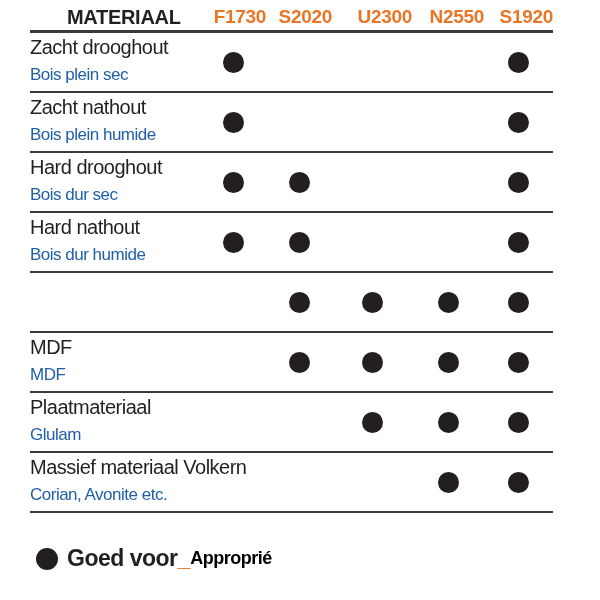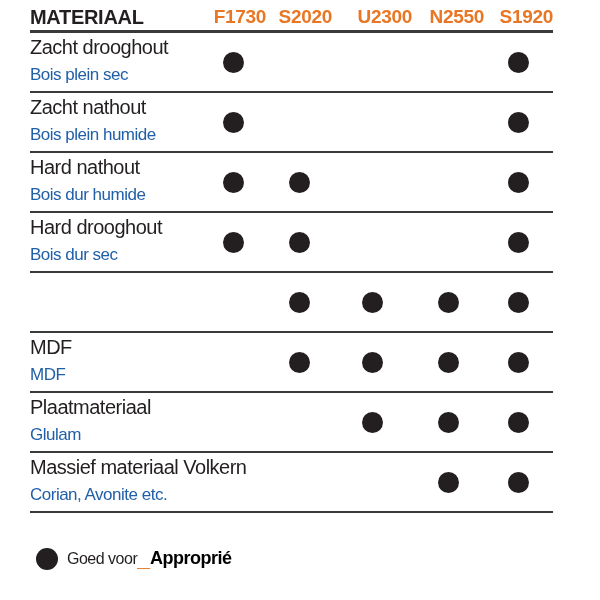--- a/index.html
+++ b/index.html
@@ -19,20 +19,21 @@
     height: 29px;
     align-items: center;
     border-bottom: 3px solid #3a3a3a;
   }
   .hcell-label {
     font-weight: bold;
     font-size: 20px;
     letter-spacing: -0.3px;
     color: #231f20;
     white-space: nowrap;
+    margin-left: 37px;
   }
   .hcell {
     font-weight: bold;
     font-size: 19px;
     letter-spacing: -0.3px;
     color: #e87624;
     text-align: right;
     white-space: nowrap;
   }
 
@@ -73,21 +74,21 @@
     white-space: nowrap;
   }
   .legend-dot {
     width: 22px;
     height: 22px;
     border-radius: 50%;
     background: #231f20;
     margin-right: 9px;
     flex: 0 0 auto;
   }
-  .legend-nl { font-size: 16px; font-weight: normal; letter-spacing: -0.5px; color: #231f20; }
+  .legend-nl { font-size: 23px; font-weight: bold; letter-spacing: -0.5px; color: #231f20; }
   .legend-sep { font-size: 23px; font-weight: bold; color: #e87624; }
   .legend-fr { font-size: 18px; font-weight: bold; letter-spacing: -0.5px; color: #000000; }
 </style>
 </head>
 <body>
 
 <div class="page">
 
   <div class="table">
 
@@ -139,44 +140,44 @@
       <div class="dot-cell">
           <span class="dot"></span>
         </div>
       <div class="dot-cell">
           <span class="dot on"></span>
         </div>
     </div>
 
     <div class="row">
       <div class="label-cell">
+        <span class="nl">Hard drooghout</span>
+        <span class="fr">Bois dur sec</span>
+      </div>
+      <div class="dot-cell">
+          <span class="dot on"></span>
+        </div>
+      <div class="dot-cell">
+          <span class="dot on"></span>
+        </div>
+      <div class="dot-cell">
+          <span class="dot"></span>
+        </div>
+      <div class="dot-cell">
+          <span class="dot"></span>
+        </div>
+      <div class="dot-cell">
+          <span class="dot on"></span>
+        </div>
+    </div>
+
+    <div class="row">
+      <div class="label-cell">
         <span class="nl">Hard nathout</span>
         <span class="fr">Bois dur humide</span>
-      </div>
-      <div class="dot-cell">
-          <span class="dot on"></span>
-        </div>
-      <div class="dot-cell">
-          <span class="dot on"></span>
-        </div>
-      <div class="dot-cell">
-          <span class="dot"></span>
-        </div>
-      <div class="dot-cell">
-          <span class="dot"></span>
-        </div>
-      <div class="dot-cell">
-          <span class="dot on"></span>
-        </div>
-    </div>
-
-    <div class="row">
-      <div class="label-cell">
-        <span class="nl">Hard drooghout</span>
-        <span class="fr">Bois dur sec</span>
       </div>
       <div class="dot-cell">
           <span class="dot on"></span>
         </div>
       <div class="dot-cell">
           <span class="dot on"></span>
         </div>
       <div class="dot-cell">
           <span class="dot"></span>
         </div>

